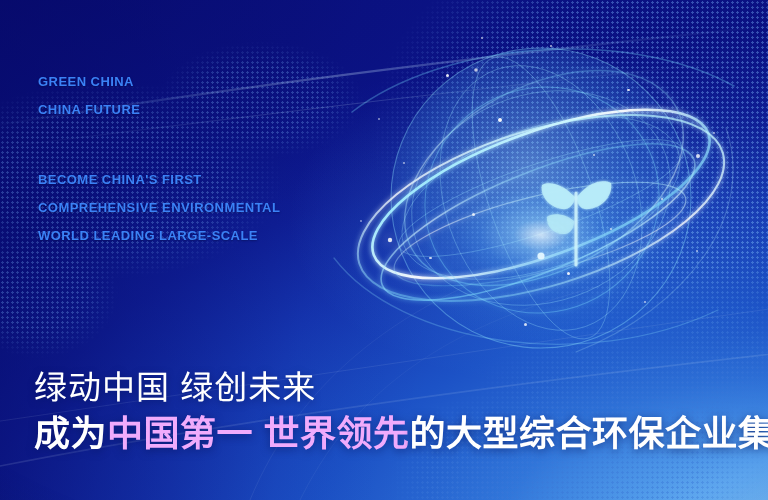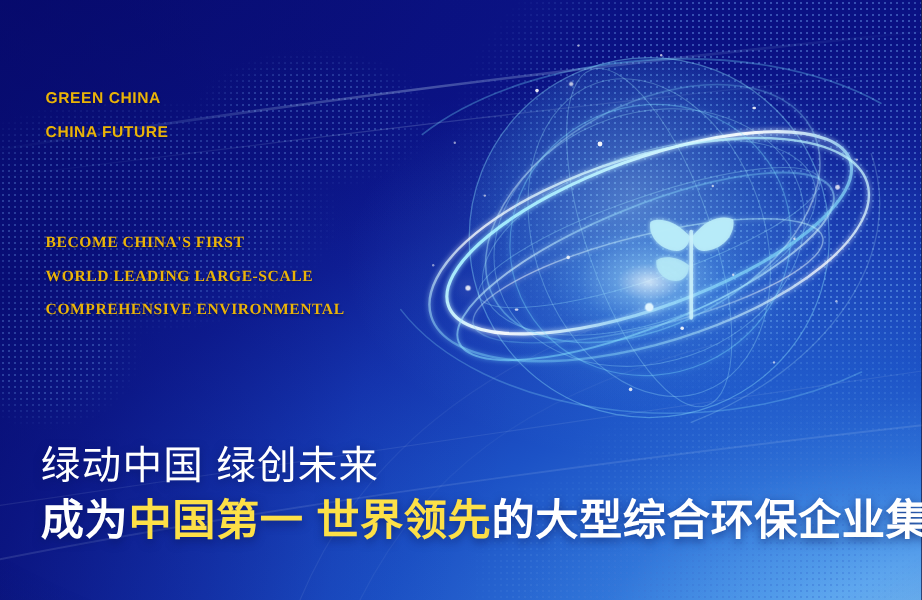--- a/index.html
+++ b/index.html
@@ -133,30 +133,29 @@
   }
 
   
   .en-top{
     position:absolute;
     left:38px; top:68px;
     z-index:6;
   }
   .en-bottom{
     position:absolute;
-    left:38px; top:188px;
+    left:38px; top:166px;
     z-index:6;
-    font-family:Liberation Serif, serif;
   }
   .en-line{
     font-size:13px;
     font-weight:bold;
     letter-spacing:.45px;
     line-height:28px;
-    color:#eab308;
+    color:#3b82f6;
     white-space:nowrap;
     text-shadow:0 1px 2px rgba(4,10,60,0.45);
   }
 
   .headline{
     position:absolute;
     left:34px; bottom:42px;
     z-index:7;
     white-space:nowrap;
   }
@@ -169,21 +168,21 @@
     text-shadow:0 2px 7px rgba(6,20,90,0.55);
   }
   .hl-line2{
     font-size:36px;
     font-weight:bold;
     letter-spacing:.5px;
     line-height:48px;
     color:#ffffff;
     text-shadow:0 2px 8px rgba(6,20,90,0.60);
   }
-  .hl-accent{ color:#fde047; }
+  .hl-accent{ color:#f0abfc; }
 
   
   .streaks{ position:absolute; inset:0; pointer-events:none; z-index:3; }
 </style>
 </head>
 <body>
 
 <div class="banner">
 
   <div class="bg-base"></div>
@@ -340,22 +339,22 @@
 
   <div class="vignette"></div>
 
   <div class="en-top">
     <div class="en-line">GREEN CHINA</div>
     <div class="en-line">CHINA FUTURE</div>
   </div>
 
   <div class="en-bottom">
     <div class="en-line">BECOME CHINA'S FIRST</div>
+    <div class="en-line">COMPREHENSIVE ENVIRONMENTAL</div>
     <div class="en-line">WORLD LEADING LARGE-SCALE</div>
-    <div class="en-line">COMPREHENSIVE ENVIRONMENTAL</div>
   </div>
 
   <div class="headline">
     <div class="hl-line1">绿动中国 绿创未来</div>
     <div class="hl-line2"><span>成为</span><span class="hl-accent">中国第一 世界领先</span><span>的大型综合环保企业集团</span></div>
   </div>
 
 </div>
 
 </body></html>

